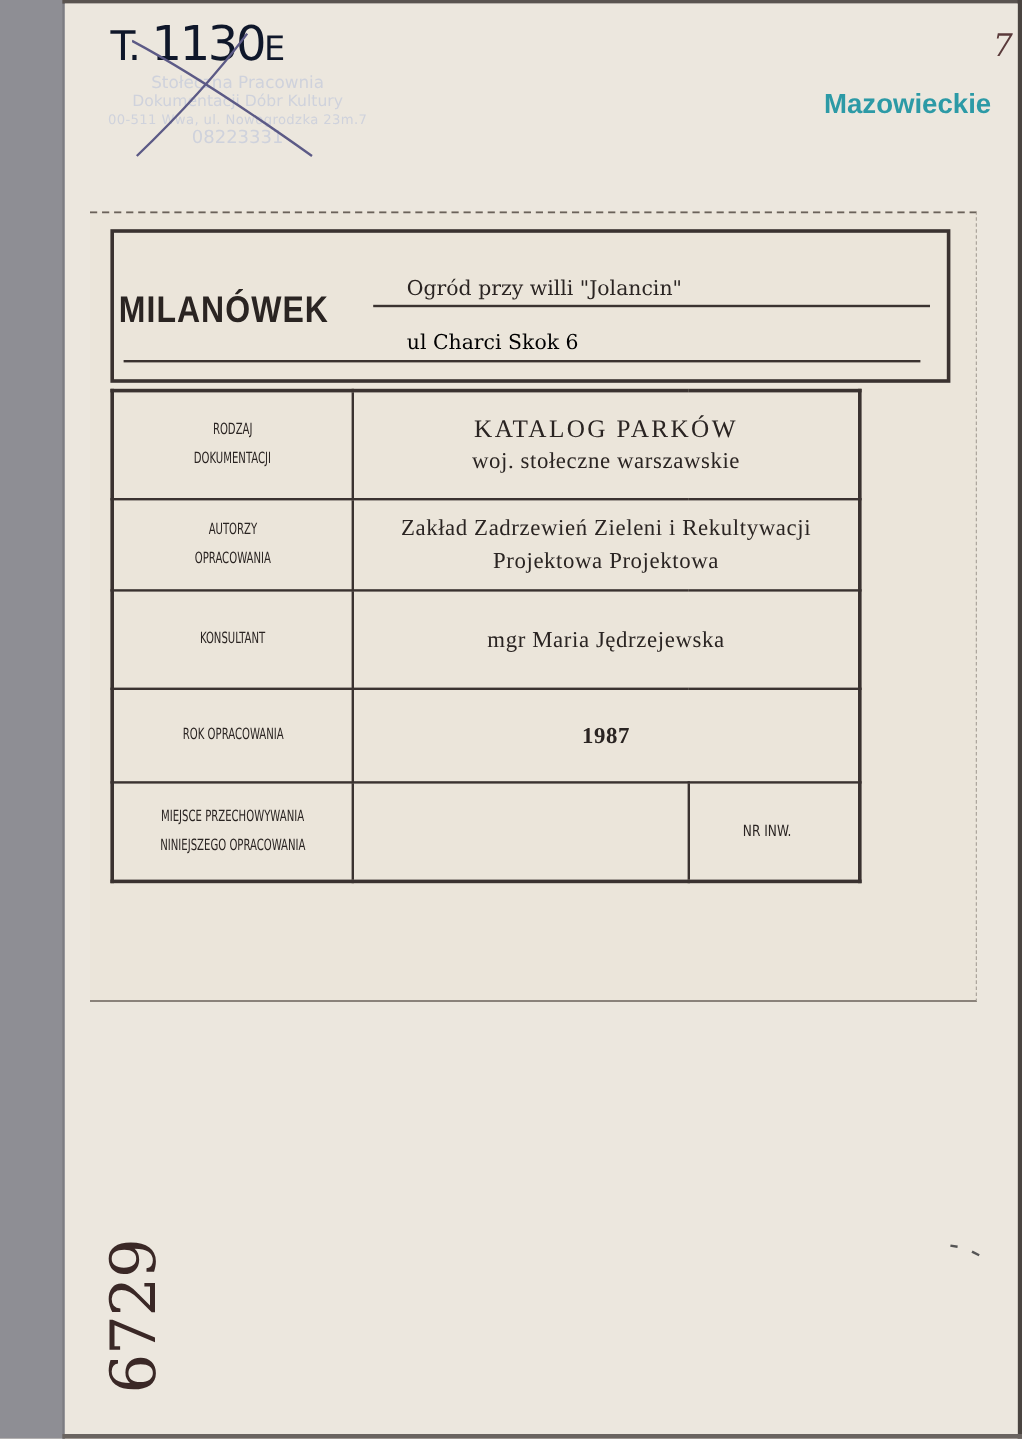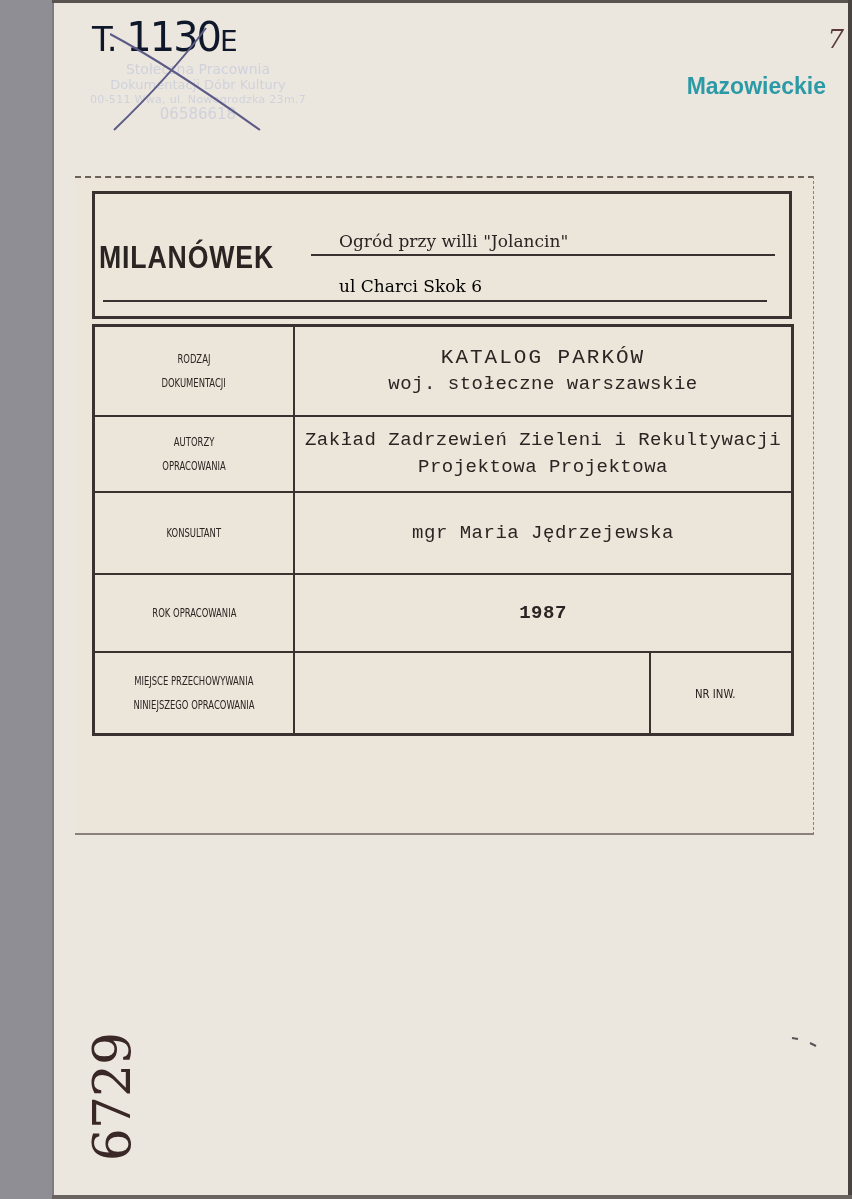--- a/index.html
+++ b/index.html
@@ -90,36 +90,36 @@
     .hline { position: absolute; height: 2px; background: #3a3230; }
     .park-name {
       position: absolute; left: 244px; top: 37px;
       font-family: "DejaVu Serif", serif; font-size: 17px; color: #2a2422;
     }
     .address {
       position: absolute; left: 244px; top: 82px;
       font-family: "DejaVu Serif", serif; font-size: 17px; color: #000000;
     }
     table.info {
-      position: absolute; left: 92px; top: 324px; width: 702px;
+      position: absolute; left: 92px; top: 324px; width: 626px;
       border-collapse: collapse; border: 3px solid #3a3230;
       color: #2a2422;
     }
     table.info td {
       border: 2px solid #3a3230; text-align: center; vertical-align: middle;
       padding: 0;
     }
     td.lbl {
       width: 198px;
       font-family: "DejaVu Sans Condensed", "DejaVu Sans", sans-serif;
       font-size: 13px; line-height: 24px; letter-spacing: 0;
     }
     td.lbl span { display: inline-block; transform: scaleX(0.72); white-space: nowrap; }
     td.val {
-      font-family: Liberation Mono, monospace; font-size: 19px; line-height: 27px;
+      font-family: Liberation Serif, serif; font-size: 19px; line-height: 27px;
       letter-spacing: 0.5px;
     }
     td.val.year { font-size: 19px; font-weight: bold; }
     tr.r1 td { height: 88px; }
     tr.r2 td { height: 74px; }
     tr.r3 td { height: 80px; }
     tr.r4 td { height: 80px; }
     tr.r5 td { height: 76px; }
     tr.r6 td { height: 80px; }
     td.nr {
@@ -135,21 +135,21 @@
 <div class="page-edge-top"></div>
 <div class="page-edge-right"></div>
 <div class="page-edge-bottom"></div>
 
 <div class="cover"></div>
 
 <div class="stamp">
   <div class="l1">Stołeczna Pracownia</div>
   <div class="l2">Dokumentacji Dóbr Kultury</div>
   <div class="l3">00-511 Wwa, ul. Nowogrodzka 23m.7</div>
-  <div class="l4">06586618</div>
+  <div class="l4">08223331</div>
 </div>
 
 <div class="sig">
   <span class="prefix">T.</span>
   <span class="num">1130</span><span class="suffix">E</span>
 </div>
 <svg class="sig-cross" viewBox="0 0 160 110">
   <path d="M0 8 Q60 40 150 104" stroke="#5c5a86" stroke-width="2" fill="none"></path>
   <path d="M96 2 Q60 50 4 104" stroke="#5c5a86" stroke-width="2" fill="none"></path>
 </svg>

